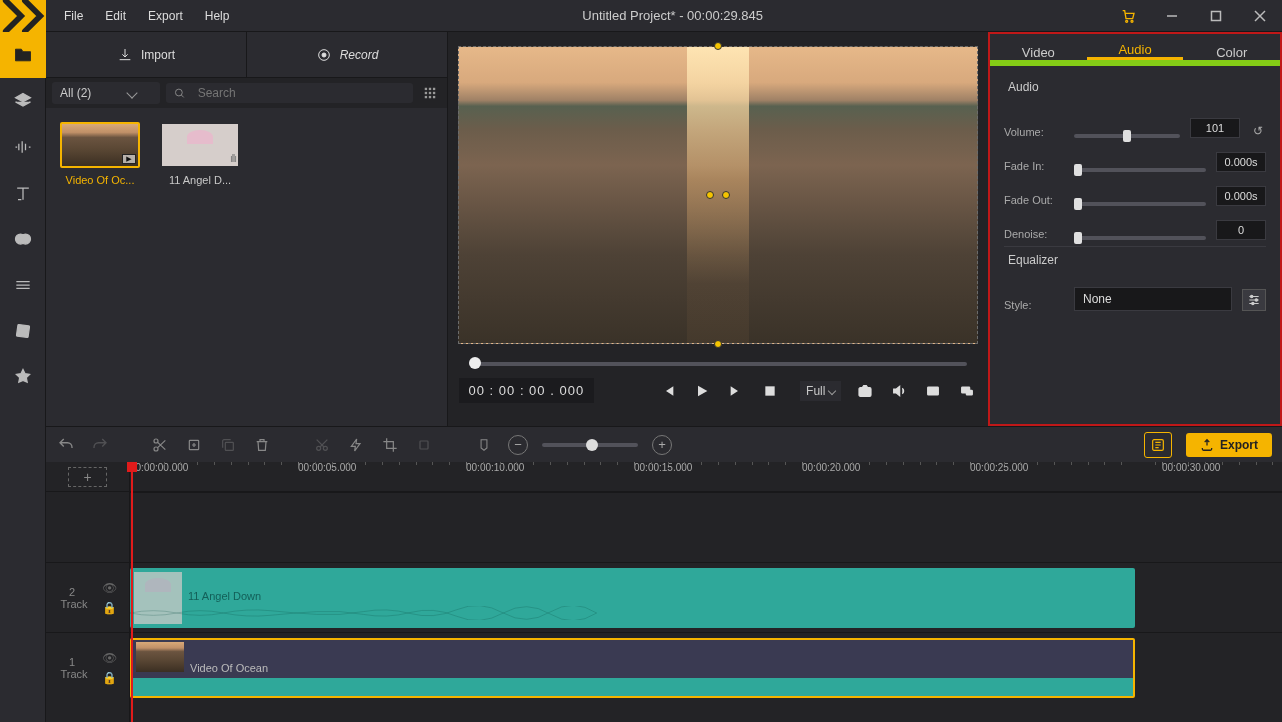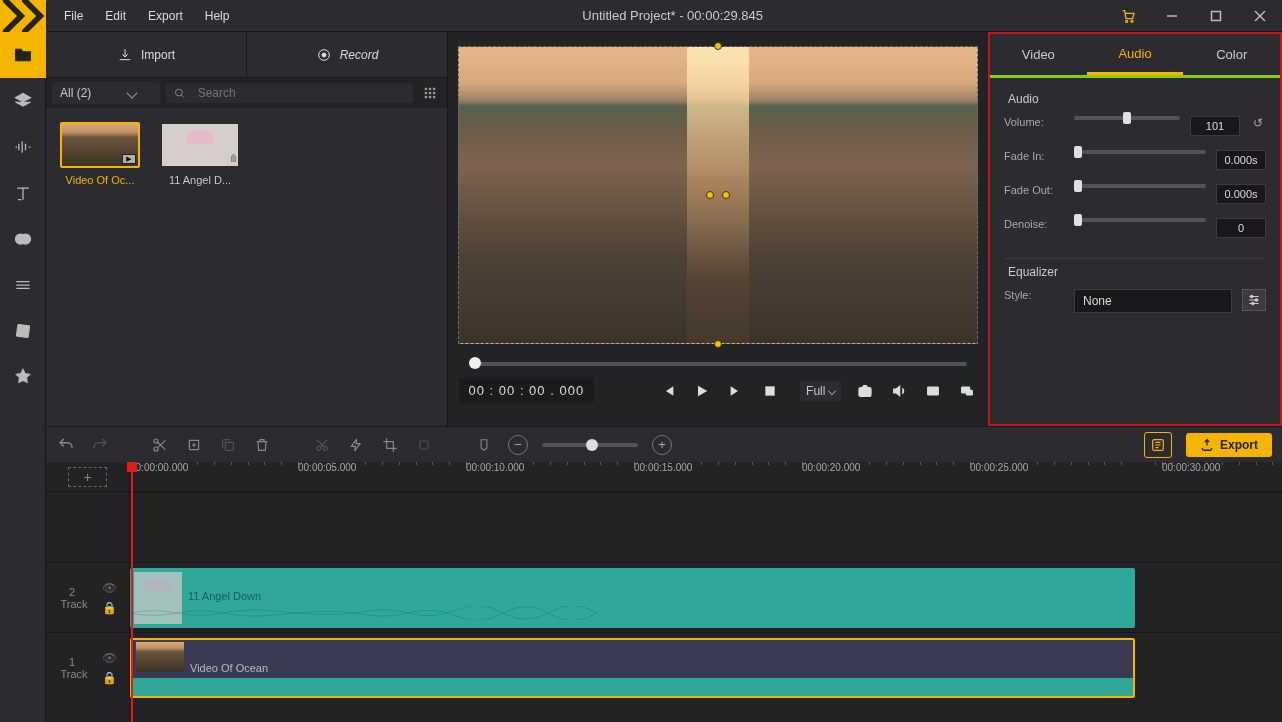--- a/index.html
+++ b/index.html
@@ -56,26 +56,26 @@
 .scrubtrack { position: relative; height: 4px; background: #52525a; border-radius: 2px; }
 .scrubknob { position: absolute; left: 0; top: -5px; width: 12px; height: 12px; background: #eee; border-radius: 50%; }
 .playbar { display: flex; align-items: center; gap: 14px; margin-top: 12px; }
 .timebox { background: #1b1b1e; padding: 5px 10px; color: #ddd; margin-right: 50px; font-size: 13px; letter-spacing: 1px;}
 .pbicon { width: 20px; height: 20px; display: flex; align-items: center; justify-content: center; color: #ddd; }
 .pbicon svg { width: 16px; height: 16px; fill: currentColor; }
 .zoomsel { display: flex; align-items: center; gap: 4px; background: #2b2b30; padding: 3px 6px; margin-left:6px; }
 
 
 .props { border: 2px solid #c01818; background: #2b2b30; display:flex; flex-direction:column; }
-.proptabs { display: flex; height: 44px; border-bottom: 3px solid #84cc16; }
+.proptabs { display: flex; height: 32px; border-bottom: 6px solid #84cc16; align-items: flex-end; }
 .proptab { flex: 1; display: flex; align-items: center; justify-content: center; color: #ccc; font-size: 13px; }
 .proptab.active { color: #f5b400; border-bottom: 3px solid #f5b400; }
 .propgroup { padding: 10px 14px 4px 14px; }
 .grouptitle { color: #ccc; font-size: 12px; margin: 4px 0 10px 4px; }
-.prow { display: flex; align-items: flex-start; height: 34px; gap: 10px; }
+.prow { display: flex; align-items: flex-end; height: 34px; gap: 10px; }
 .plabel { width: 60px; color: #aaa; font-size: 11px; }
 .pslider { flex: 1; height: 4px; background: #52525a; border-radius: 2px; position: relative; }
 .pknob { position: absolute; top: -4px; width: 8px; height: 12px; background: #e0e0e0; border-radius: 2px; }
 .pnum { width: 50px; background: #18181a; color: #ddd; text-align: center; padding: 3px 2px; font-size: 11px; border: 1px solid #3a3a40; }
 .reseticon { width: 16px; text-align:center; color:#aaa; }
 .pselect { flex: 1; background: #18181a; color: #ddd; padding: 4px 8px; border: 1px solid #3a3a40; display:flex; align-items:center; gap:6px; }
 .eqbtn { width: 24px; height:22px; background:#3a3a40; border:1px solid #555; display:flex;align-items:center;justify-content:center;}
 hr.sep { border: none; border-top: 1px solid #3a3a40; margin: 6px 0; }
 
 

